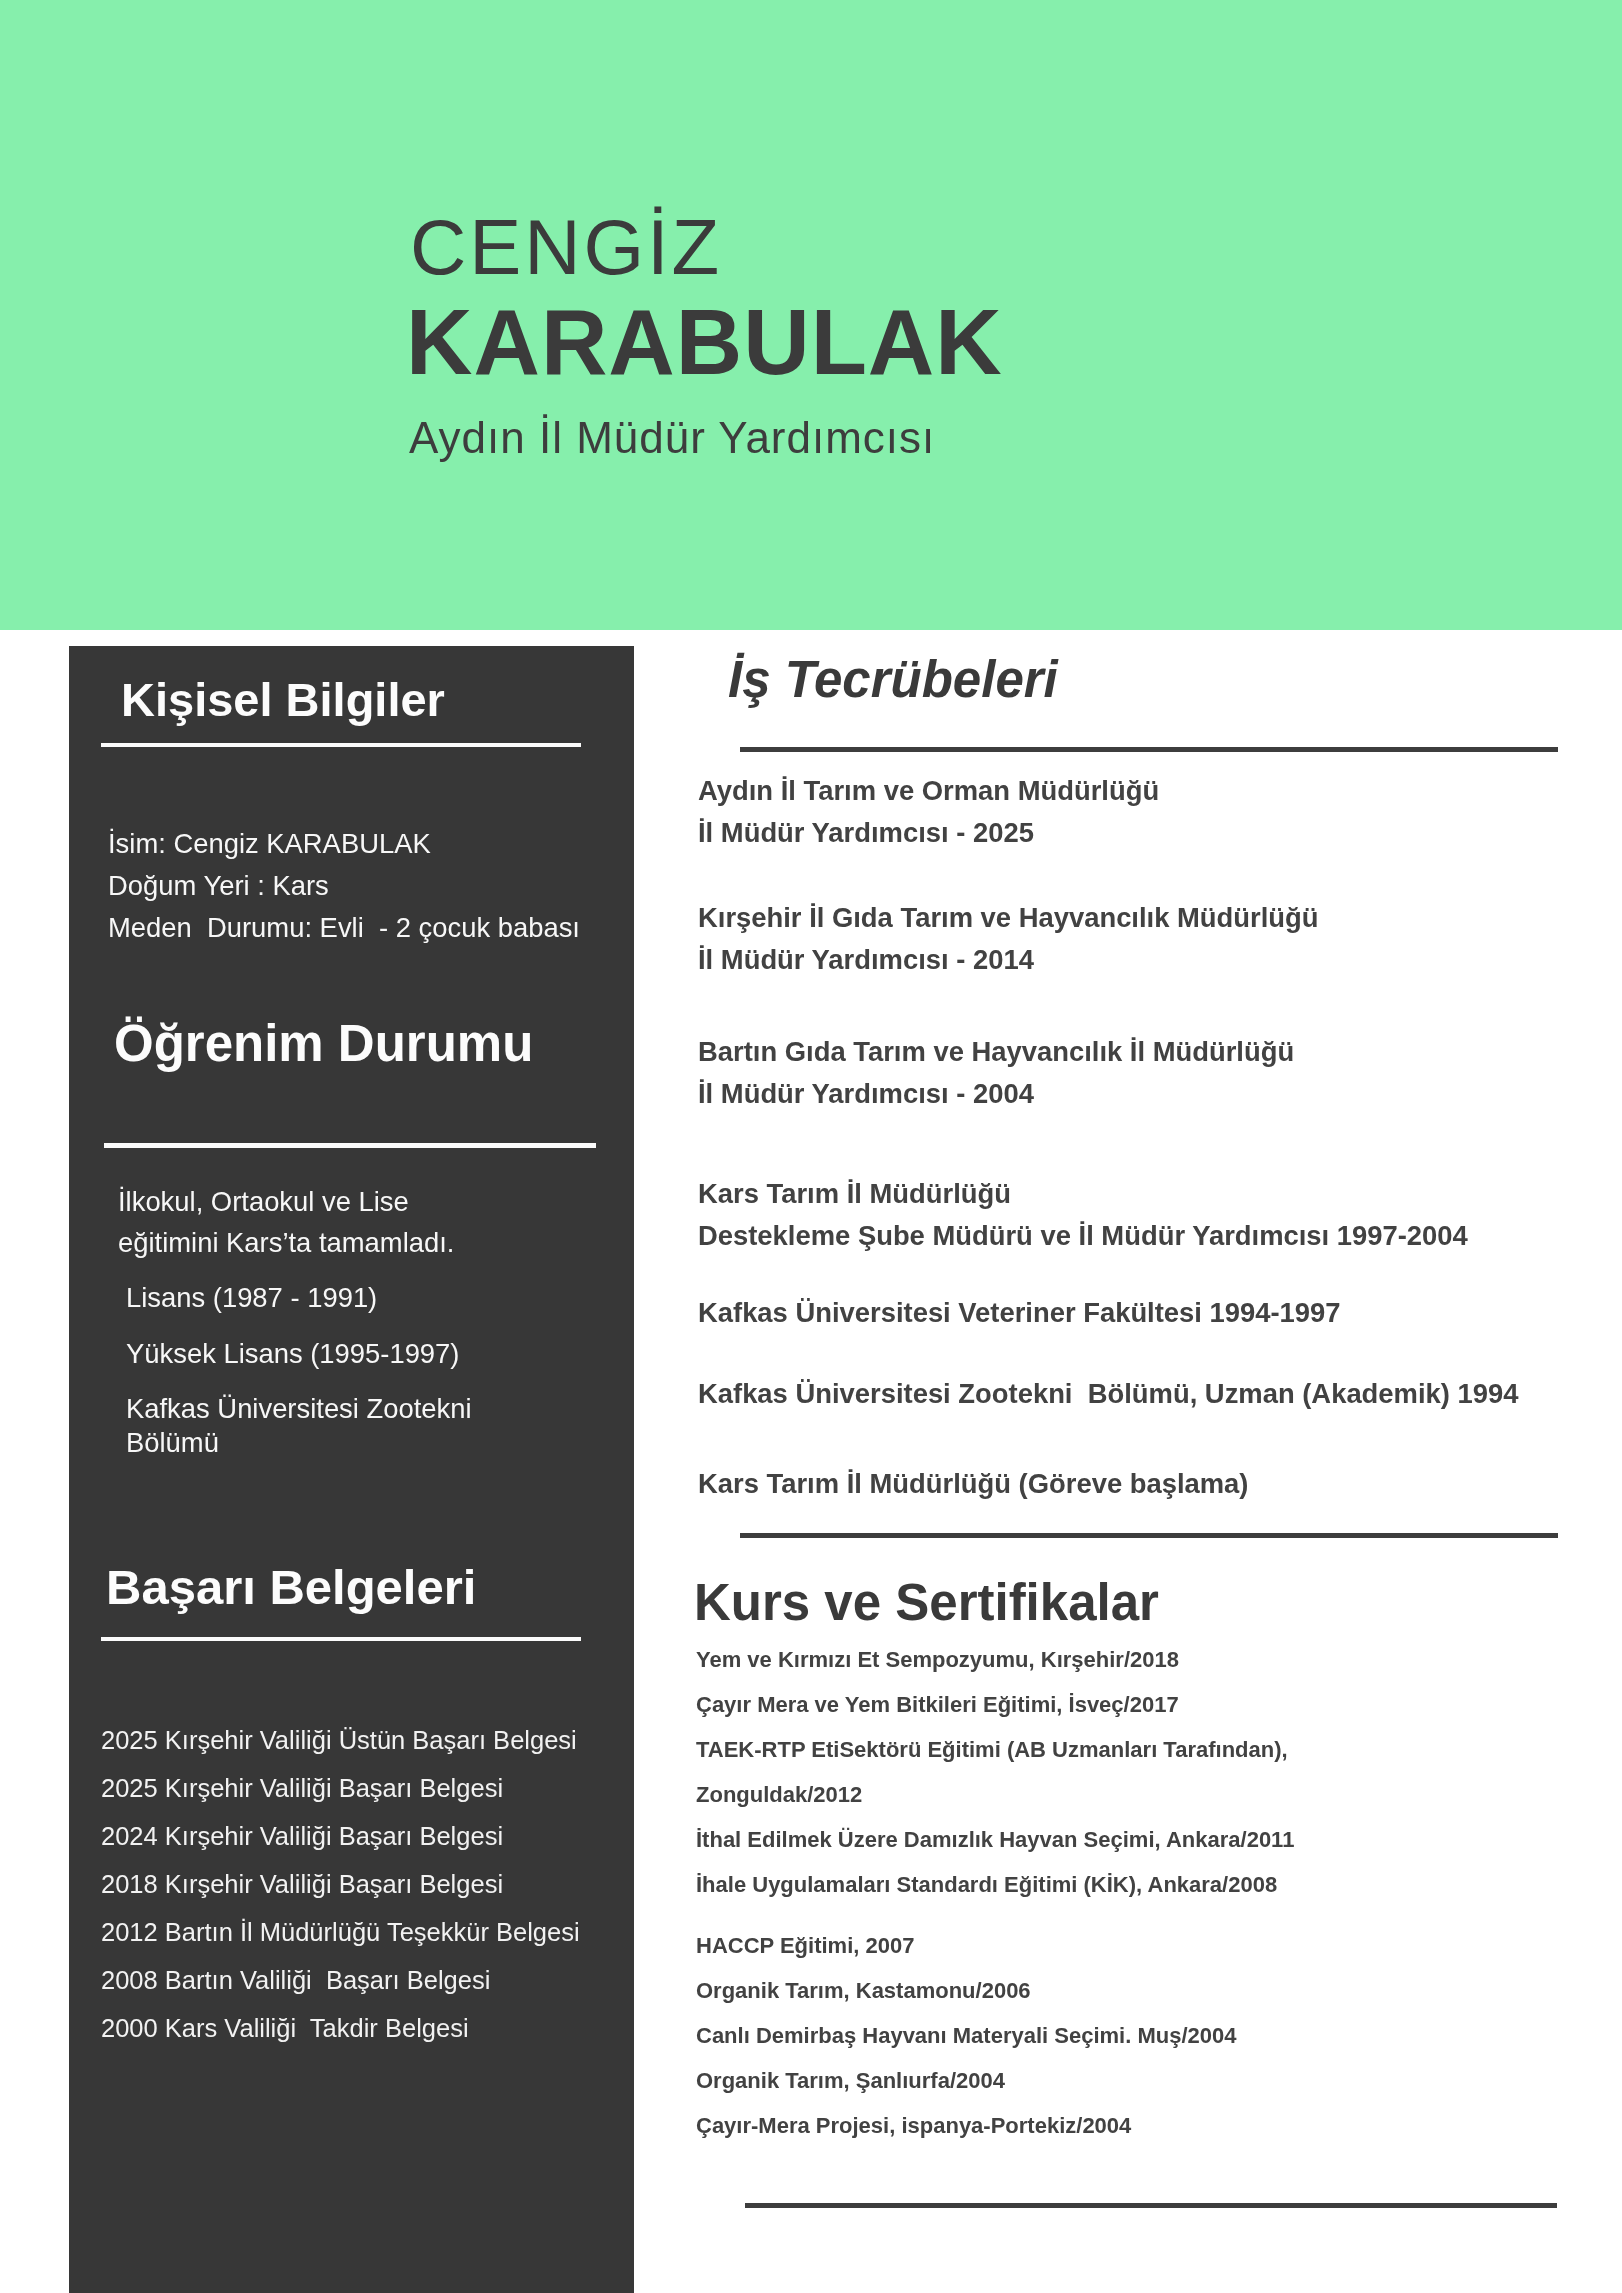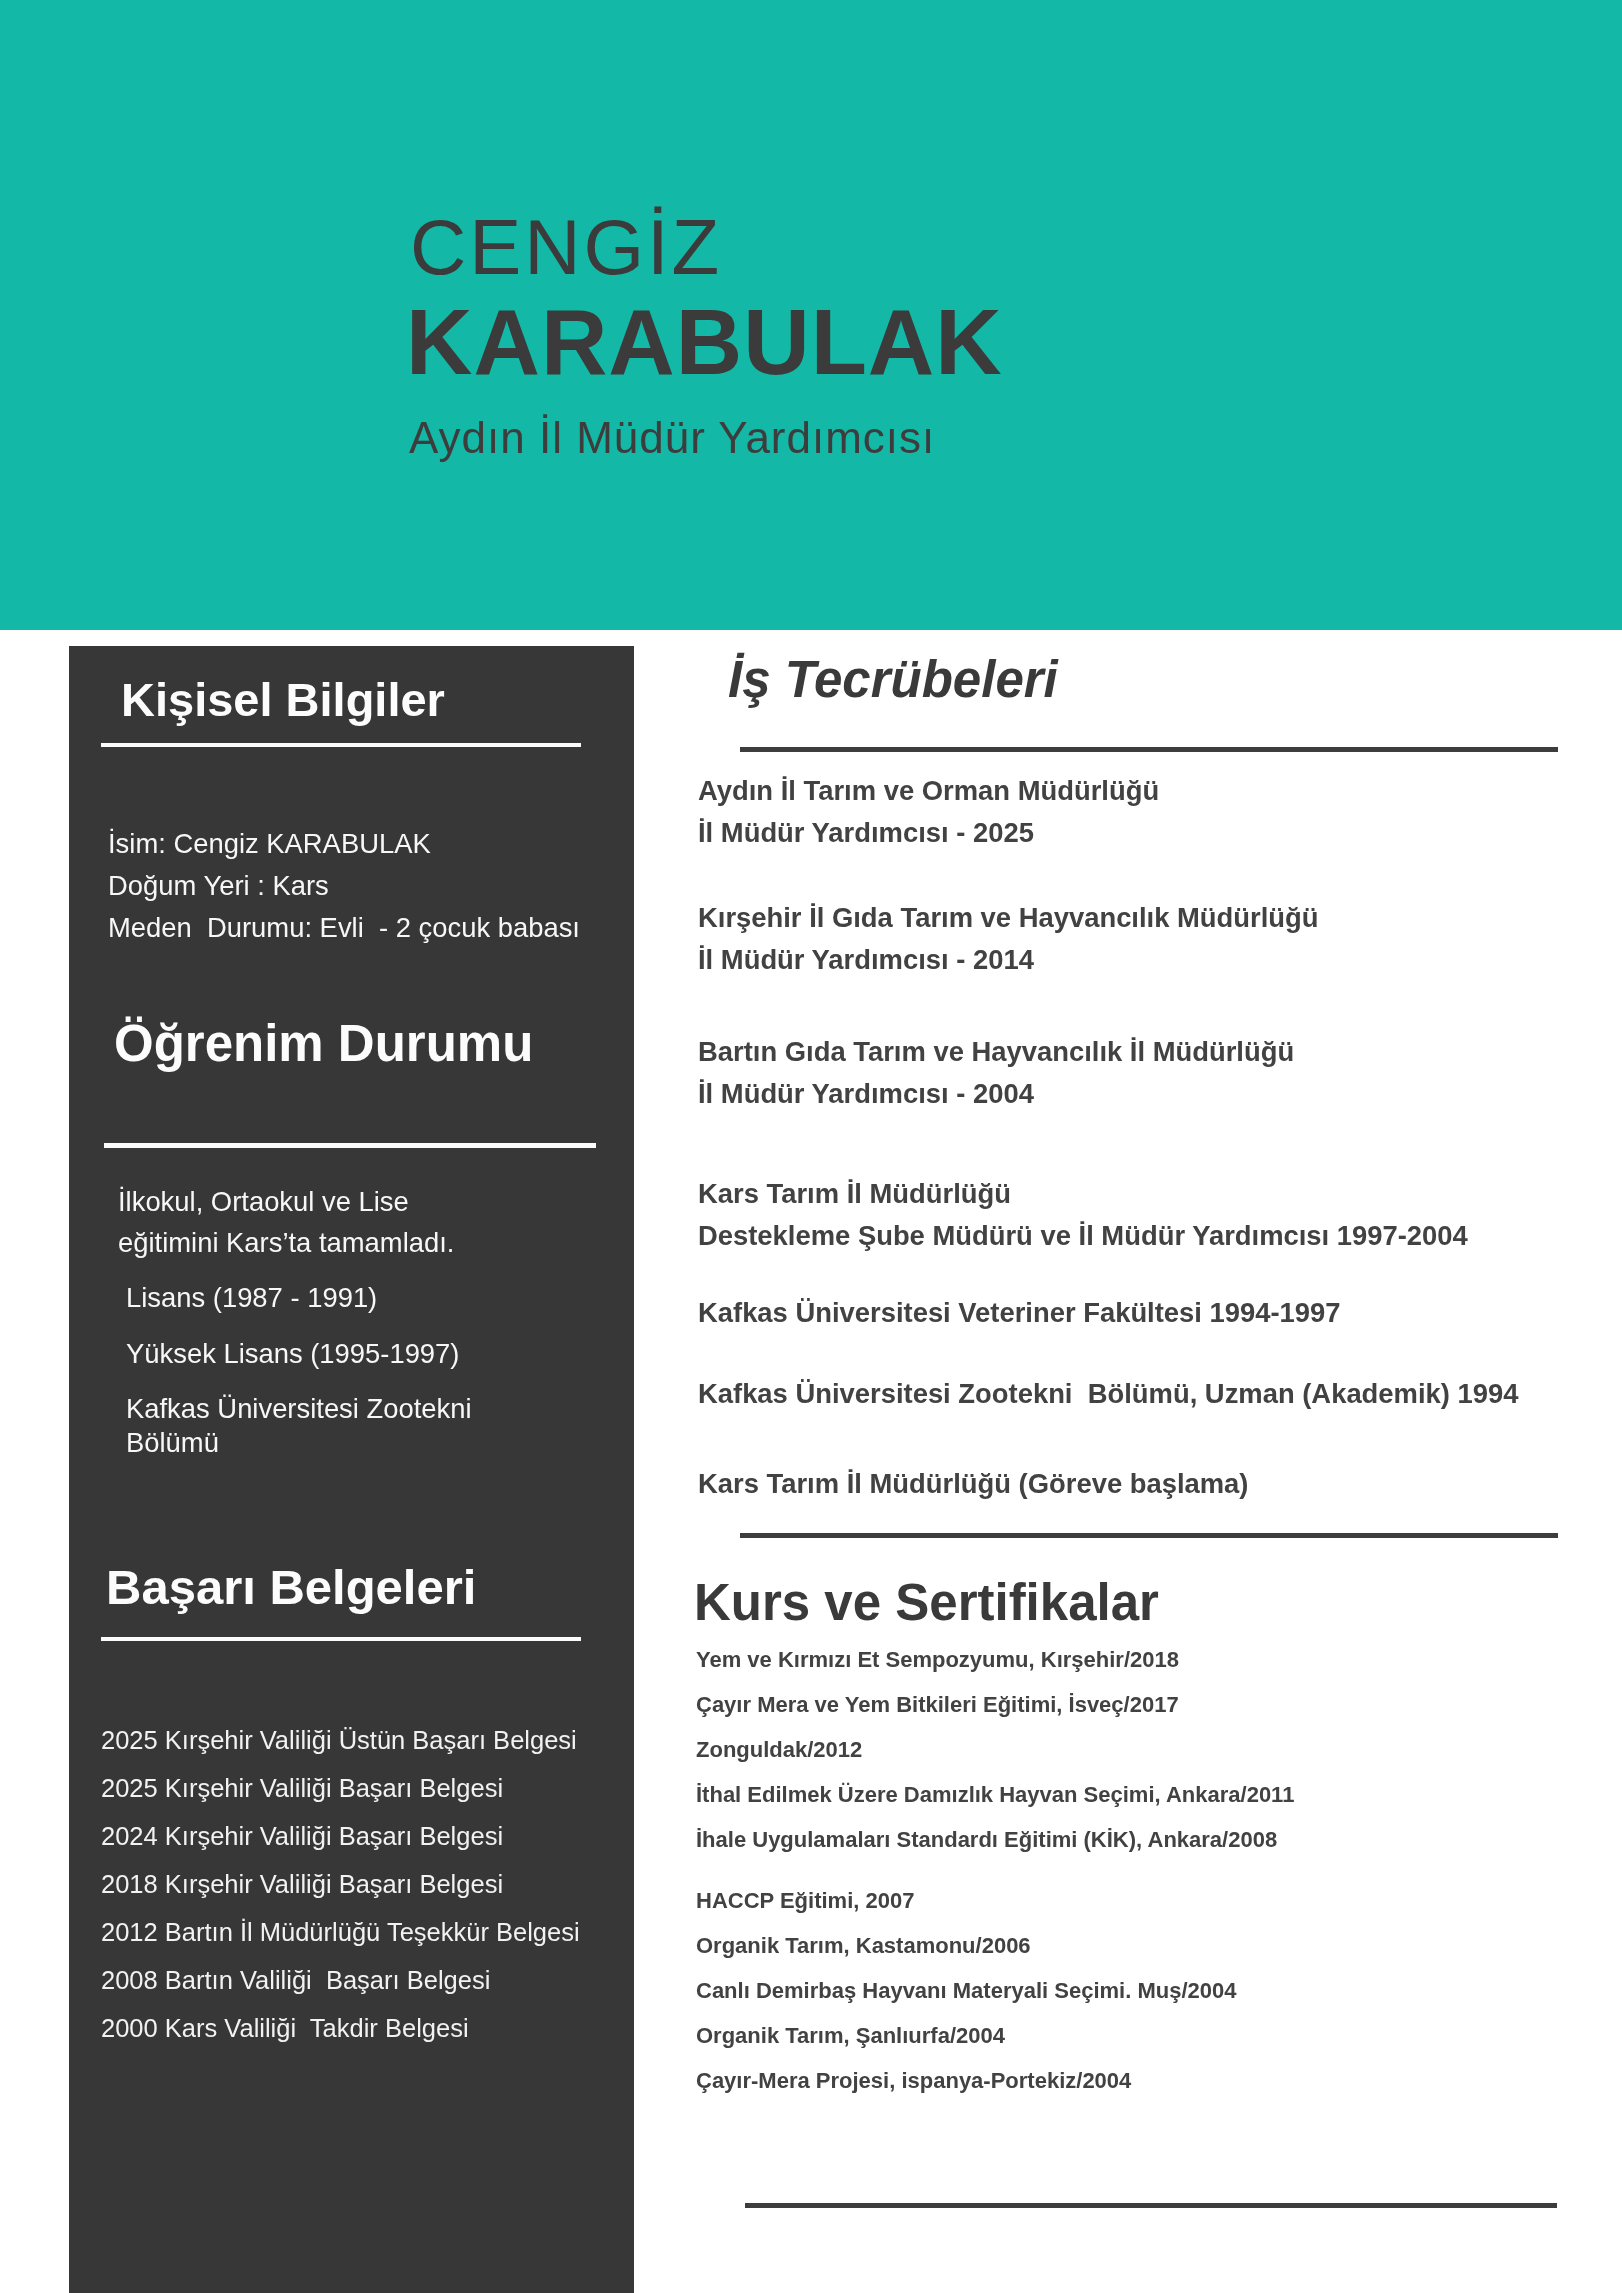--- a/index.html
+++ b/index.html
@@ -6,21 +6,21 @@
   .page{
     position:relative;
     width:1622px;height:2294px;
     background:#ffffff;
     font-family:"Liberation Sans", sans-serif;
     overflow:hidden;
   }
   
   .header-band{
     position:absolute;left:0;top:0;width:1622px;height:630px;
-    background:#14b8a6;
+    background:#86efac;
   }
   .name-first{
     position:absolute;left:410px;top:208px;
     font-size:78px;font-weight:300;letter-spacing:2.9px;
     color:#3b3b3b;line-height:1;white-space:pre;
   }
   .name-last{
     position:absolute;left:406px;top:296px;
     font-size:92px;font-weight:800;letter-spacing:1px;
     color:#3b3b3b;line-height:1;white-space:pre;
@@ -187,20 +187,21 @@
     <div class="hr mid-line"></div>
     <h2 class="main-heading h-courses">Kurs ve Sertifikalar</h2>
     <div class="course-list">
         <div class="item">
           <div class="ln">Yem ve Kırmızı Et Sempozyumu, Kırşehir/2018</div>
         </div>
         <div class="item">
           <div class="ln">Çayır Mera ve Yem Bitkileri Eğitimi, İsveç/2017</div>
         </div>
         <div class="item">
+          <div class="ln">TAEK-RTP EtiSektörü Eğitimi (AB Uzmanları Tarafından),</div>
           <div class="ln">Zonguldak/2012</div>
         </div>
         <div class="item">
           <div class="ln">İthal Edilmek Üzere Damızlık Hayvan Seçimi, Ankara/2011</div>
         </div>
         <div class="item">
           <div class="ln">İhale Uygulamaları Standardı Eğitimi (KİK), Ankara/2008</div>
         </div>
         <div class="item">
           <div class="ln">HACCP Eğitimi, 2007</div>

